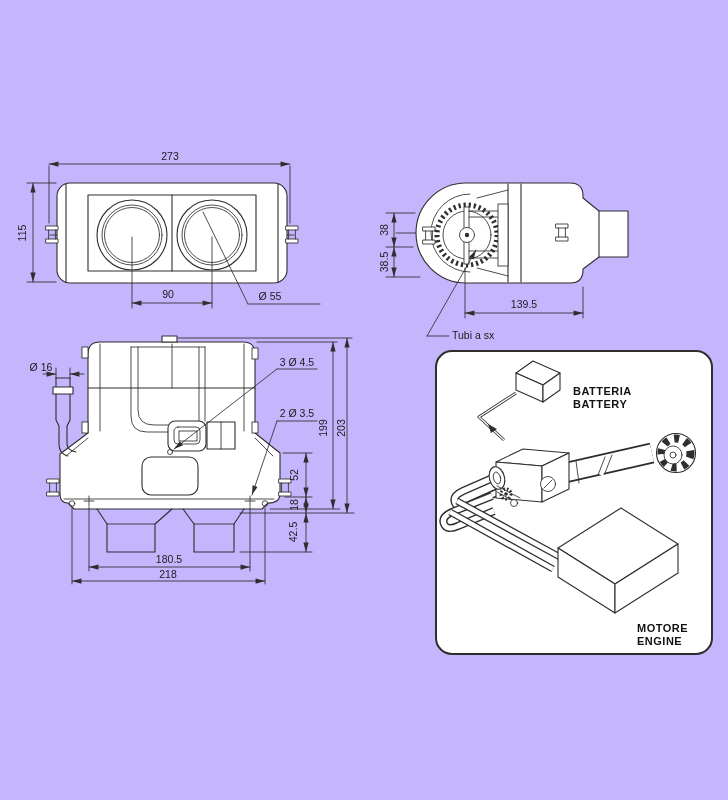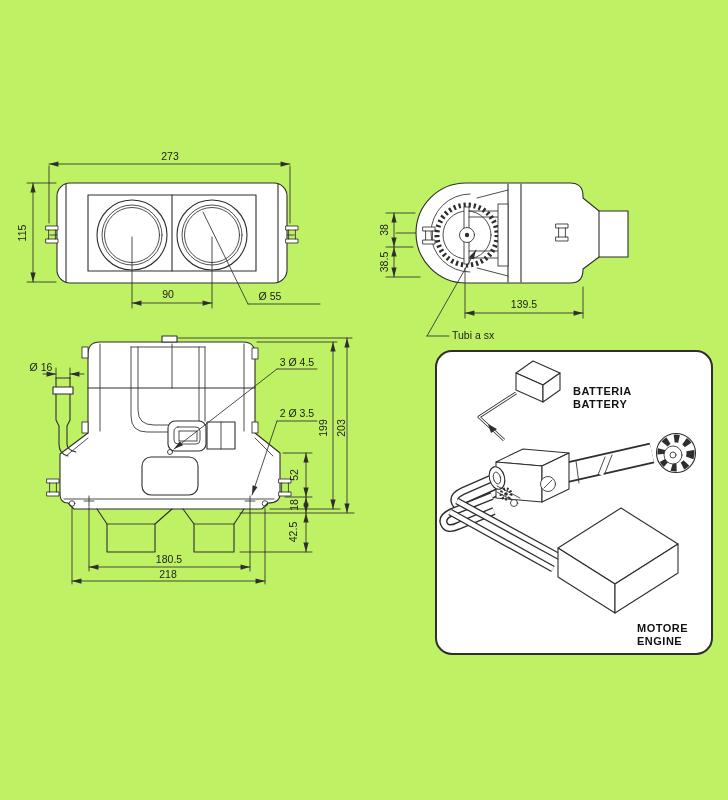--- a/index.html
+++ b/index.html
@@ -1,16 +1,16 @@
 <!DOCTYPE html>
 <html><head>
 <meta charset="utf-8">
 <style>
   html,body{margin:0;padding:0;background:#fff;}
-  #stage{position:relative;width:728px;height:800px;background:#bef264;overflow:hidden;
+  #stage{position:relative;width:728px;height:800px;background:#c4b5fd;overflow:hidden;
          font-family:"Liberation Sans",sans-serif;}
   svg{position:absolute;left:0;top:0;}
   .ln{stroke:#2e2e2e;stroke-width:1.1;fill:none;stroke-linecap:round;stroke-linejoin:round;}
   .lt{stroke:#2e2e2e;stroke-width:0.85;fill:none;stroke-linecap:round;}
   .wh{fill:#ffffff;}
   .teeth{stroke:#2e2e2e;stroke-width:5;fill:none;stroke-dasharray:2.2 2.9;}
   .teeth2{stroke:#2e2e2e;stroke-width:3;fill:none;stroke-dasharray:1.6 1.8;}
   .seg{stroke:#2e2e2e;stroke-width:8;fill:none;stroke-dasharray:5 6;}
   .tubeB{stroke:#2e2e2e;fill:none;stroke-linecap:butt;stroke-linejoin:round;}
   .tubeW{stroke:#ffffff;fill:none;stroke-linecap:butt;stroke-linejoin:round;}

